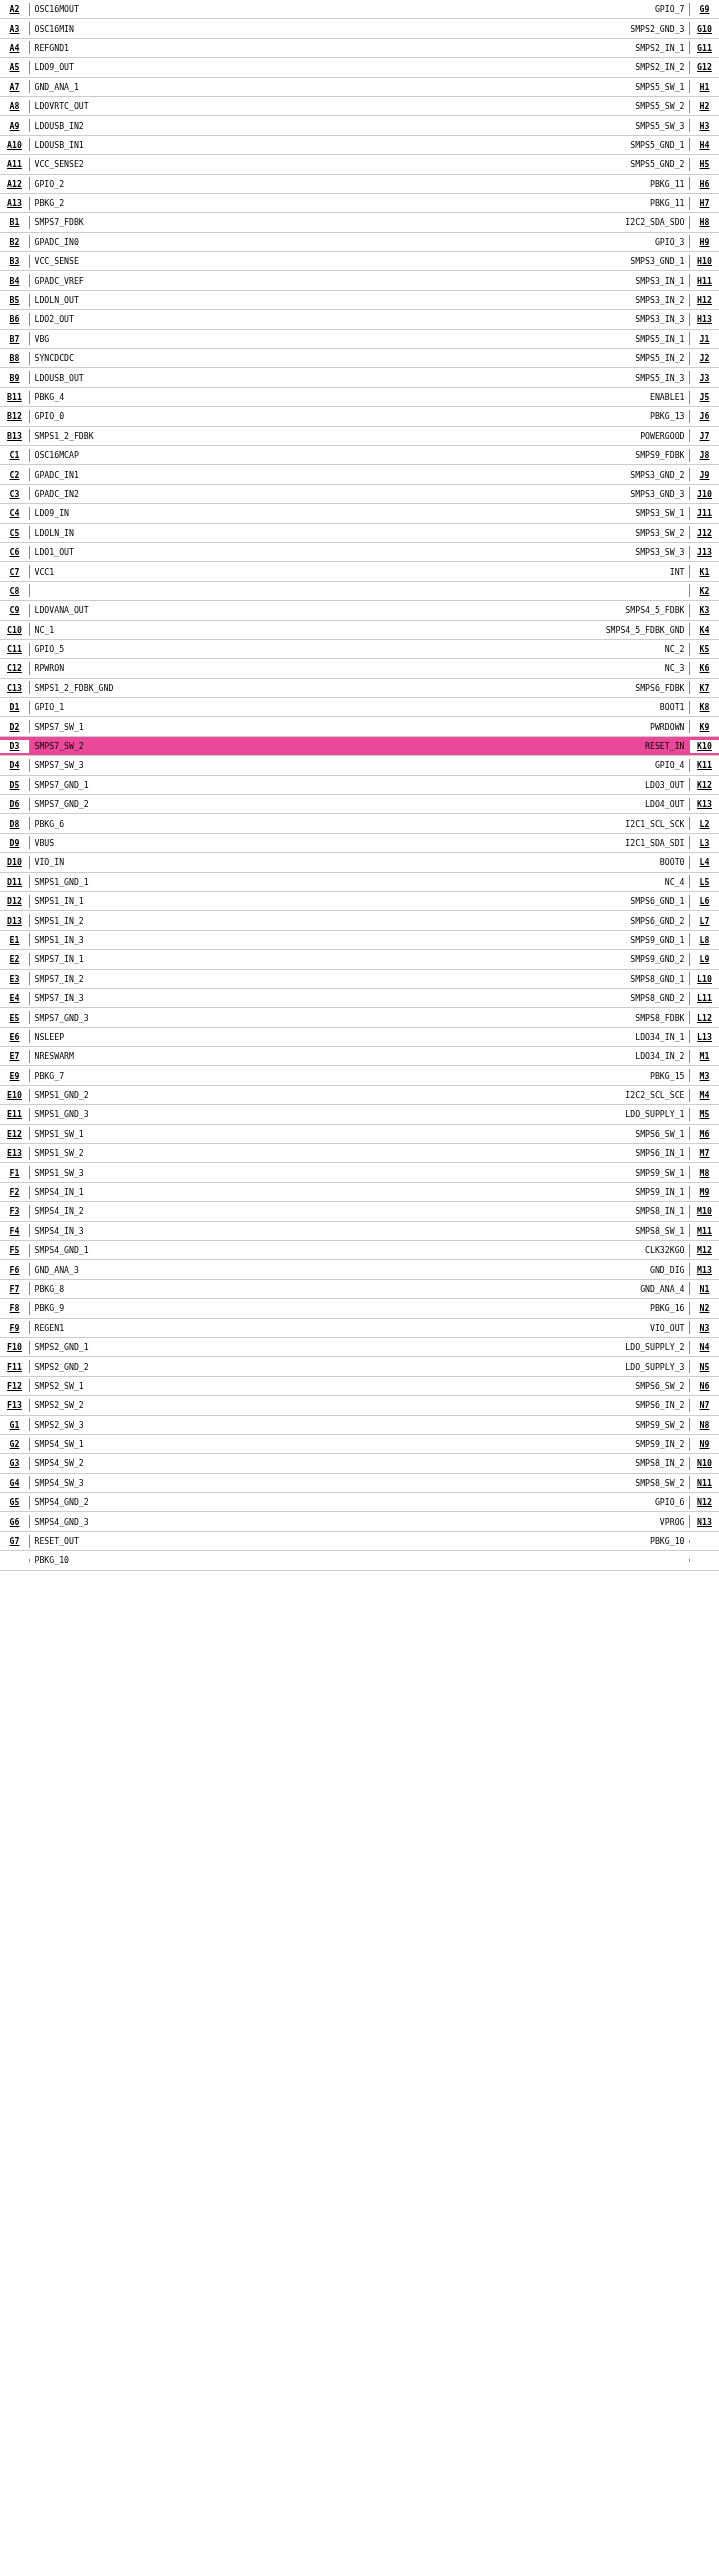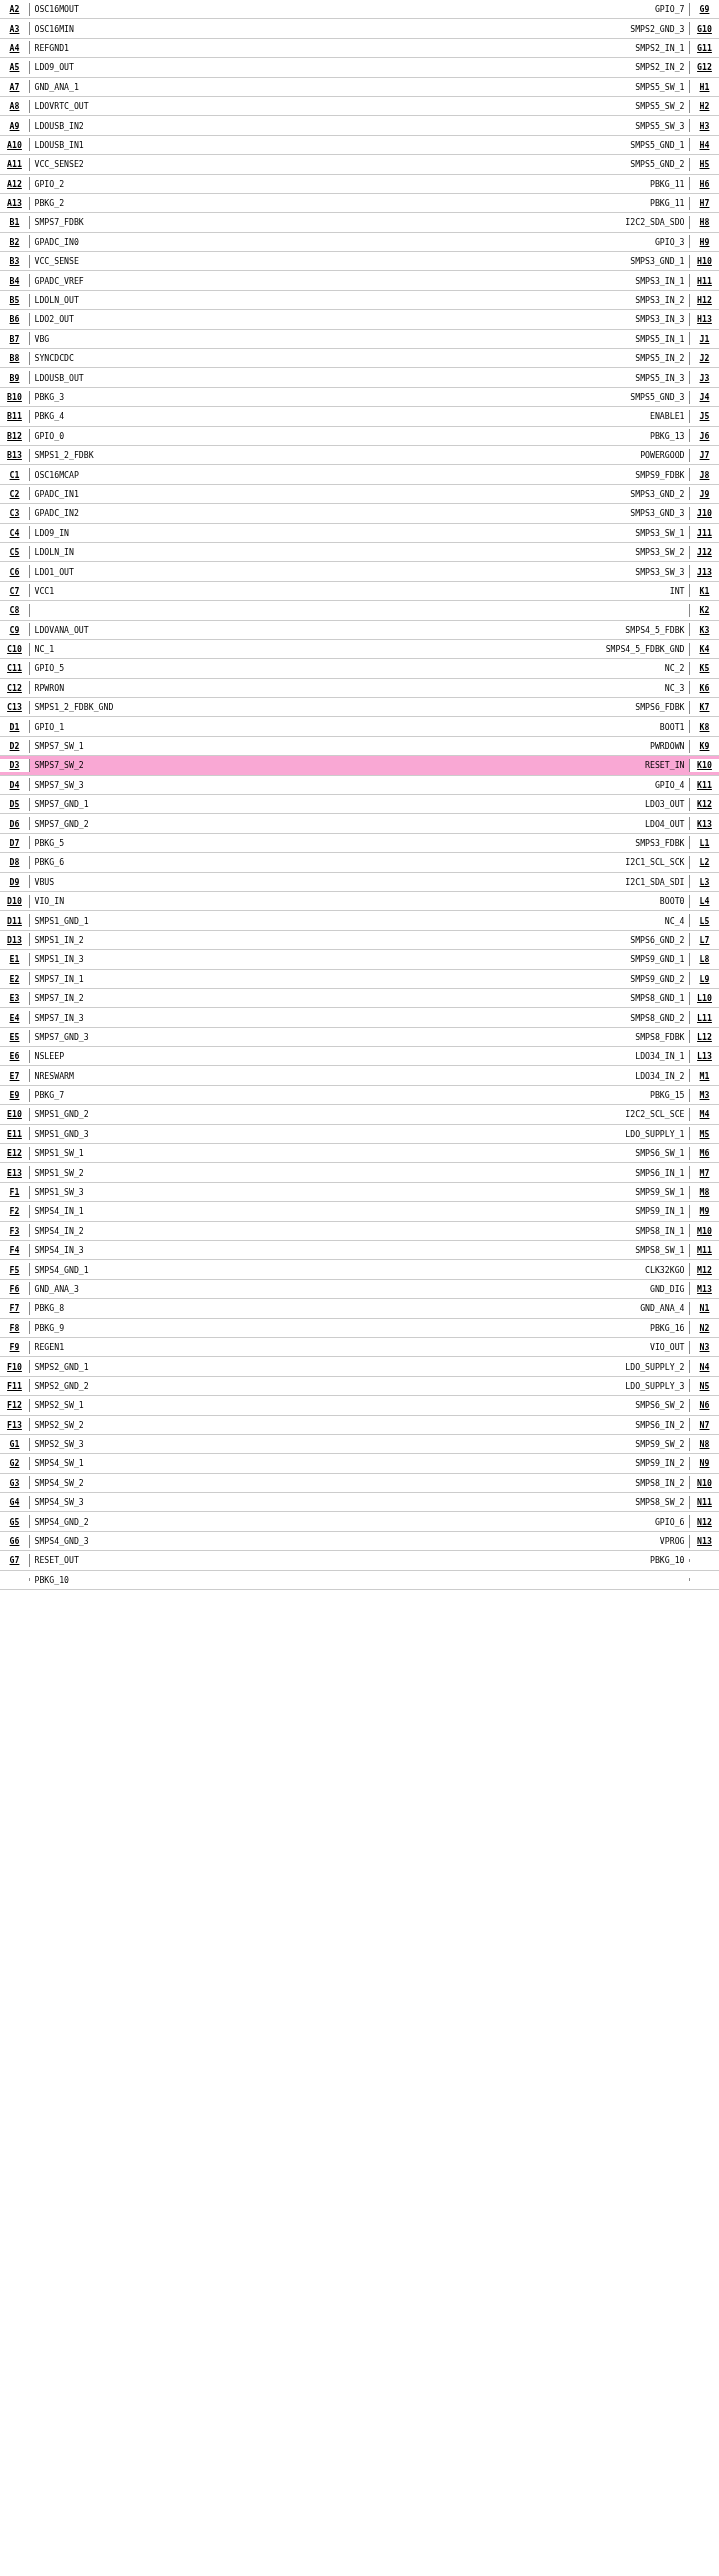--- a/index.html
+++ b/index.html
@@ -173,26 +173,20 @@
       <span class="pin-name-right">SMPS5_IN_2</span>
       <span class="pin-id-right">J2</span>
     </div>
     <div class="pin-row">
       <span class="pin-id-left">B9</span>
       <span class="pin-name-left">LDOUSB_OUT</span>
       <span class="pin-name-right">SMPS5_IN_3</span>
       <span class="pin-id-right">J3</span>
     </div>
     <div class="pin-row">
-      <span class="pin-id-left">B10</span>
-      <span class="pin-name-left">PBKG_3</span>
-      <span class="pin-name-right">SMPS5_GND_3</span>
-      <span class="pin-id-right">J4</span>
-    </div>
-    <div class="pin-row">
       <span class="pin-id-left">B11</span>
       <span class="pin-name-left">PBKG_4</span>
       <span class="pin-name-right">ENABLE1</span>
       <span class="pin-id-right">J5</span>
     </div>
     <div class="pin-row">
       <span class="pin-id-left">B12</span>
       <span class="pin-name-left">GPIO_0</span>
       <span class="pin-name-right">PBKG_13</span>
       <span class="pin-id-right">J6</span>
@@ -286,21 +280,21 @@
       <span class="pin-name-left">GPIO_1</span>
       <span class="pin-name-right">BOOT1</span>
       <span class="pin-id-right">K8</span>
     </div>
     <div class="pin-row">
       <span class="pin-id-left">D2</span>
       <span class="pin-name-left">SMPS7_SW_1</span>
       <span class="pin-name-right">PWRDOWN</span>
       <span class="pin-id-right">K9</span>
     </div>
-    <div class="pin-row" style="background: #f9a8d4;">
+    <div class="pin-row" style="background: #ec4899;">
       <span class="pin-id-left">D3</span>
       <span class="pin-name-left">SMPS7_SW_2</span>
       <span class="pin-name-right">RESET_IN</span>
       <span class="pin-id-right">K10</span>
     </div>
     <div class="pin-row">
       <span class="pin-id-left">D4</span>
       <span class="pin-name-left">SMPS7_SW_3</span>
       <span class="pin-name-right">GPIO_4</span>
       <span class="pin-id-right">K11</span>
@@ -311,26 +305,20 @@
       <span class="pin-name-right">LDO3_OUT</span>
       <span class="pin-id-right">K12</span>
     </div>
     <div class="pin-row">
       <span class="pin-id-left">D6</span>
       <span class="pin-name-left">SMPS7_GND_2</span>
       <span class="pin-name-right">LDO4_OUT</span>
       <span class="pin-id-right">K13</span>
     </div>
     <div class="pin-row">
-      <span class="pin-id-left">D7</span>
-      <span class="pin-name-left">PBKG_5</span>
-      <span class="pin-name-right">SMPS3_FDBK</span>
-      <span class="pin-id-right">L1</span>
-    </div>
-    <div class="pin-row">
       <span class="pin-id-left">D8</span>
       <span class="pin-name-left">PBKG_6</span>
       <span class="pin-name-right">I2C1_SCL_SCK</span>
       <span class="pin-id-right">L2</span>
     </div>
     <div class="pin-row">
       <span class="pin-id-left">D9</span>
       <span class="pin-name-left">VBUS</span>
       <span class="pin-name-right">I2C1_SDA_SDI</span>
       <span class="pin-id-right">L3</span>
@@ -341,20 +329,26 @@
       <span class="pin-name-right">BOOT0</span>
       <span class="pin-id-right">L4</span>
     </div>
     <div class="pin-row">
       <span class="pin-id-left">D11</span>
       <span class="pin-name-left">SMPS1_GND_1</span>
       <span class="pin-name-right">NC_4</span>
       <span class="pin-id-right">L5</span>
     </div>
     <div class="pin-row">
+      <span class="pin-id-left">D12</span>
+      <span class="pin-name-left">SMPS1_IN_1</span>
+      <span class="pin-name-right">SMPS6_GND_1</span>
+      <span class="pin-id-right">L6</span>
+    </div>
+    <div class="pin-row">
       <span class="pin-id-left">D13</span>
       <span class="pin-name-left">SMPS1_IN_2</span>
       <span class="pin-name-right">SMPS6_GND_2</span>
       <span class="pin-id-right">L7</span>
     </div>
     <div class="pin-row">
       <span class="pin-id-left">E1</span>
       <span class="pin-name-left">SMPS1_IN_3</span>
       <span class="pin-name-right">SMPS9_GND_1</span>
       <span class="pin-id-right">L8</span>

